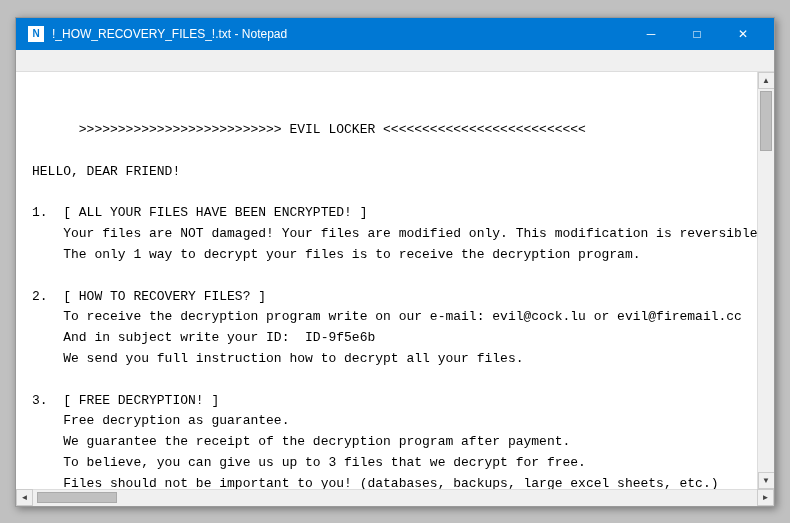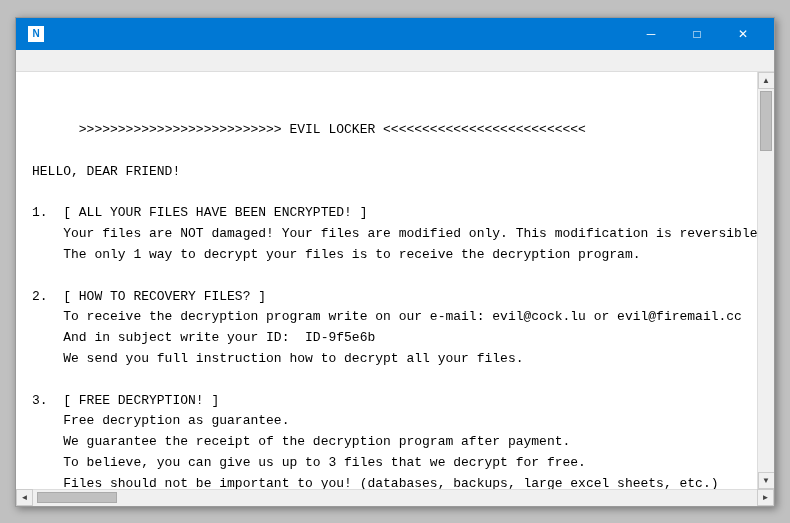--- a/index.html
+++ b/index.html
@@ -206,20 +206,21 @@
 </head>
 <body>
 
 <div class="window">
 
   <div class="title-bar">
     <div class="title-bar-left">
       <div class="title-icon">
         <span>N</span>
       </div>
+      <span class="title-text">!_HOW_RECOVERY_FILES_!.txt - Notepad</span>
     </div>
     <div class="title-bar-buttons">
       <button class="title-btn">─</button>
       <button class="title-btn">□</button>
       <button class="title-btn close">✕</button>
     </div>
   </div>
 
   <div class="menu-bar">
     <span class="menu-item">File</span>

